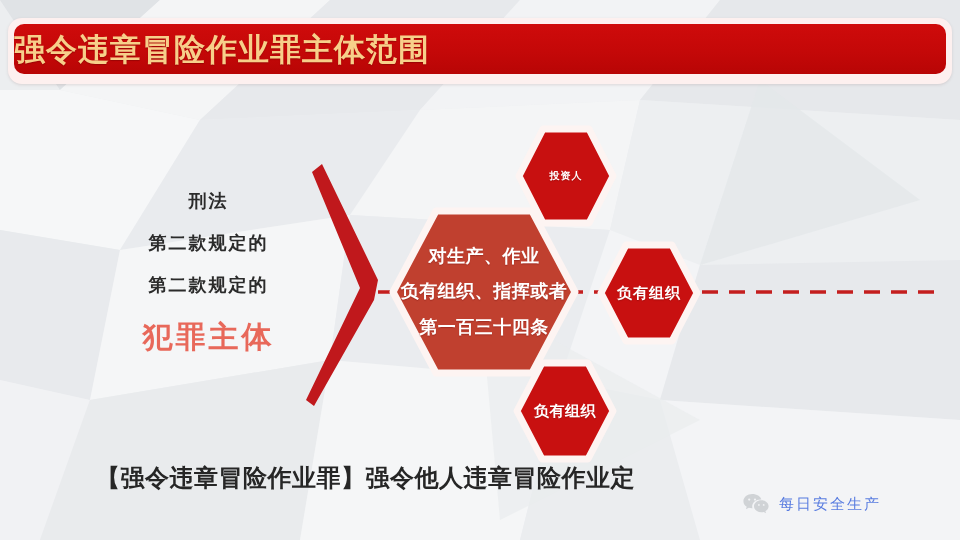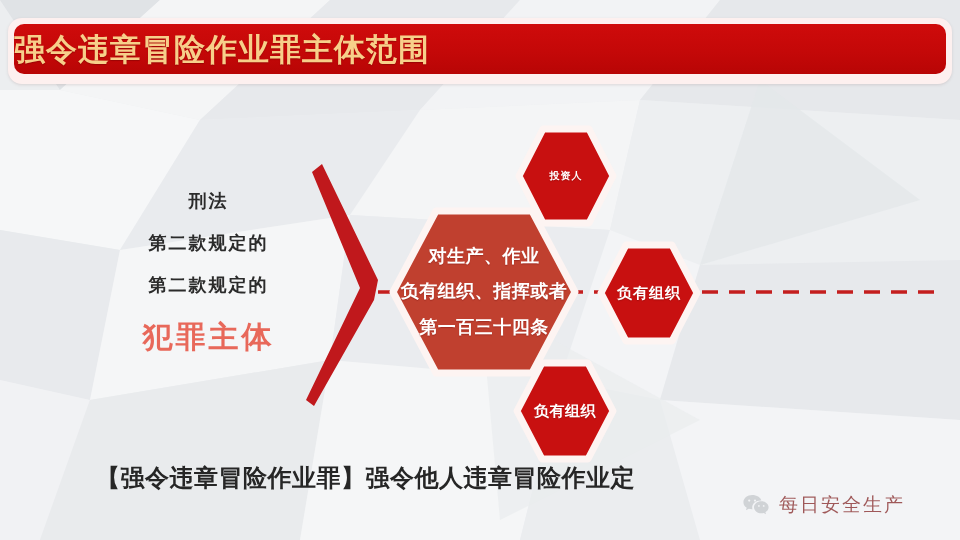--- a/index.html
+++ b/index.html
@@ -158,22 +158,22 @@
     position: absolute;
     left: 742px;
     top: 492px;
     display: flex;
     align-items: center;
     gap: 9px;
     z-index: 6;
     opacity: 0.72;
   }
   #watermark-text {
-    color: #7f1d1d;
-    font-size: 19px;
+    color: #1d4ed8;
+    font-size: 15px;
     letter-spacing: 2px;
     white-space: nowrap;
   }
 </style>
 </head>
 <body>
 
 <div id="slide">
 
   <svg id="bg-poly" viewBox="0 0 960 540" preserveAspectRatio="none">

